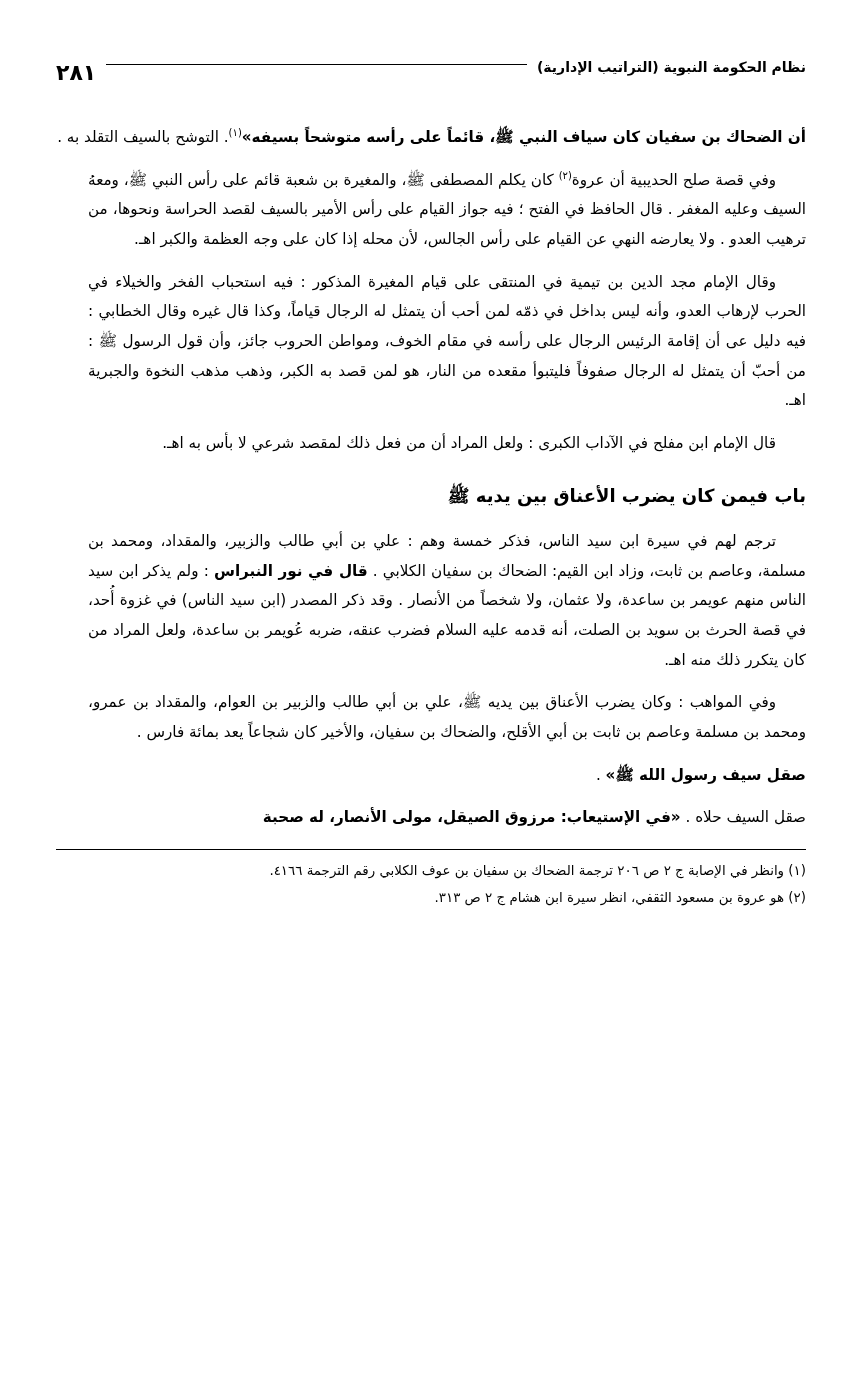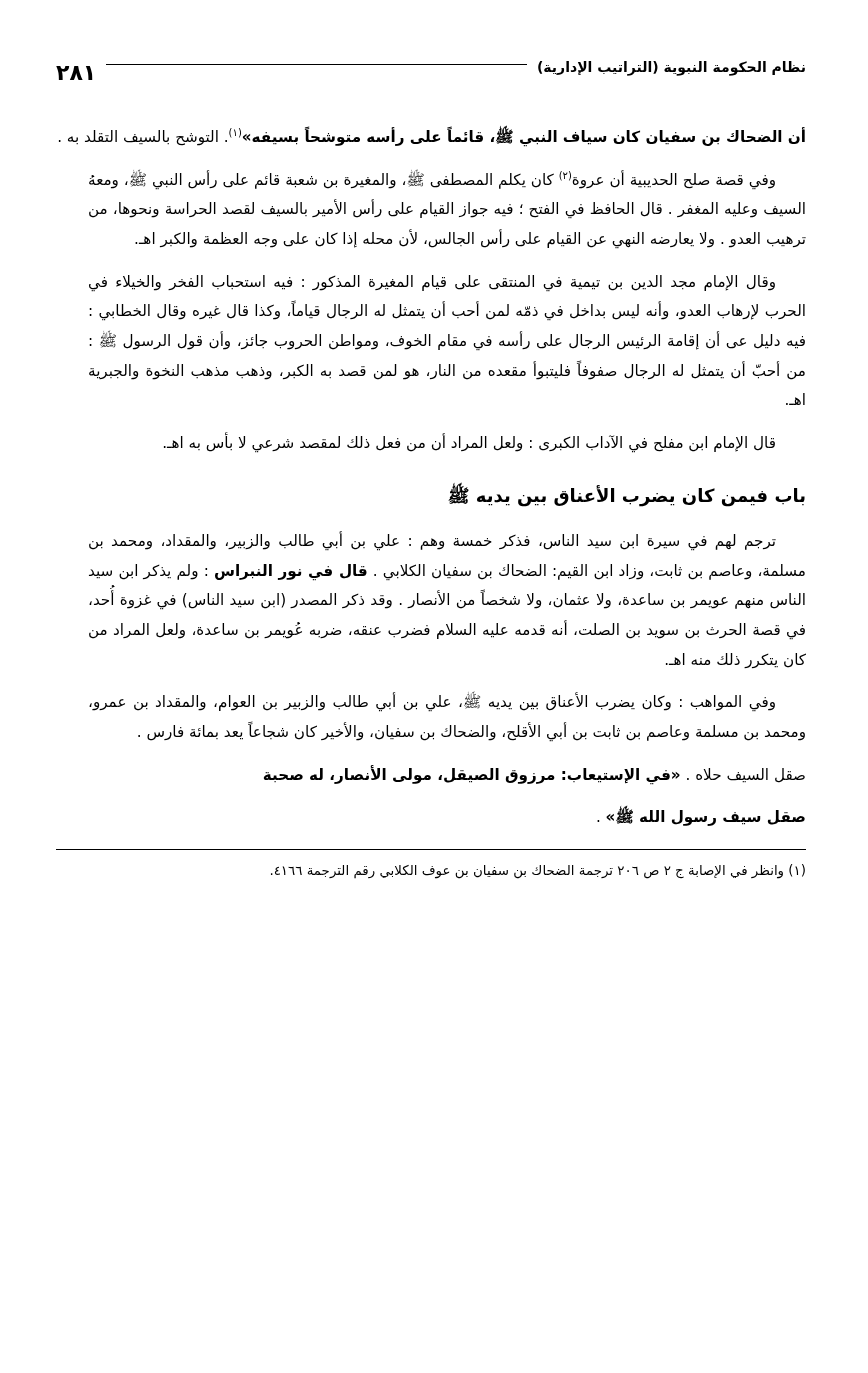--- a/index.html
+++ b/index.html
@@ -125,23 +125,24 @@
 
     <p class="para indent">قال الإمام ابن مفلح في الآداب الكبرى : ولعل المراد أن من فعل ذلك لمقصد شرعي لا بأس به اهـ.</p>
 
     <div class="chapter">باب فيمن كان يضرب الأعناق بين يديه ﷺ</div>
 
     <p class="para indent"><span>ترجم لهم في سيرة ابن سيد الناس، فذكر خمسة وهم : علي بن أبي طالب والزبير، والمقداد، ومحمد بن مسلمة، وعاصم بن ثابت، وزاد ابن القيم: الضحاك بن سفيان الكلابي . </span><span class="bold">قال في نور النبراس</span><span> : ولم يذكر ابن سيد الناس منهم عويمر بن ساعدة، ولا عثمان، ولا شخصاً من الأنصار . وقد ذكر المصدر (ابن سيد الناس) في غزوة أُحد، في قصة الحرث بن سويد بن الصلت، أنه قدمه عليه السلام فضرب عنقه، ضربه عُويمر بن ساعدة، ولعل المراد من كان يتكرر ذلك منه اهـ.</span></p>
 
     <p class="para indent">وفي المواهب : وكان يضرب الأعناق بين يديه ﷺ، علي بن أبي طالب والزبير بن العوام، والمقداد بن عمرو، ومحمد بن مسلمة وعاصم بن ثابت بن أبي الأقلح، والضحاك بن سفيان، والأخير كان شجاعاً يعد بمائة فارس .</p>
 
 
+    <p class="para center-line"><span class="bold">صقل سيف رسول الله ﷺ»</span><span> .</span></p>
     <p class="para"><span>صقل السيف حلاه . </span><span class="bold">«في الإستيعاب: مرزوق الصيقل، مولى الأنصار، له صحبة</span></p>
-    <p class="para center-line"><span class="bold">صقل سيف رسول الله ﷺ»</span><span> .</span></p>
 
   </div>
 
   <div class="footnote-sep"></div>
   <div class="footnotes">
     <p>(١) وانظر في الإصابة ج ٢ ص ٢٠٦ ترجمة الضحاك بن سفيان بن عوف الكلابي رقم الترجمة ٤١٦٦.</p>
+    <p>(٢) هو عروة بن مسعود الثقفي، انظر سيرة ابن هشام ج ٢ ص ٣١٣.</p>
   </div>
 
 </div>
 
 </body></html>

